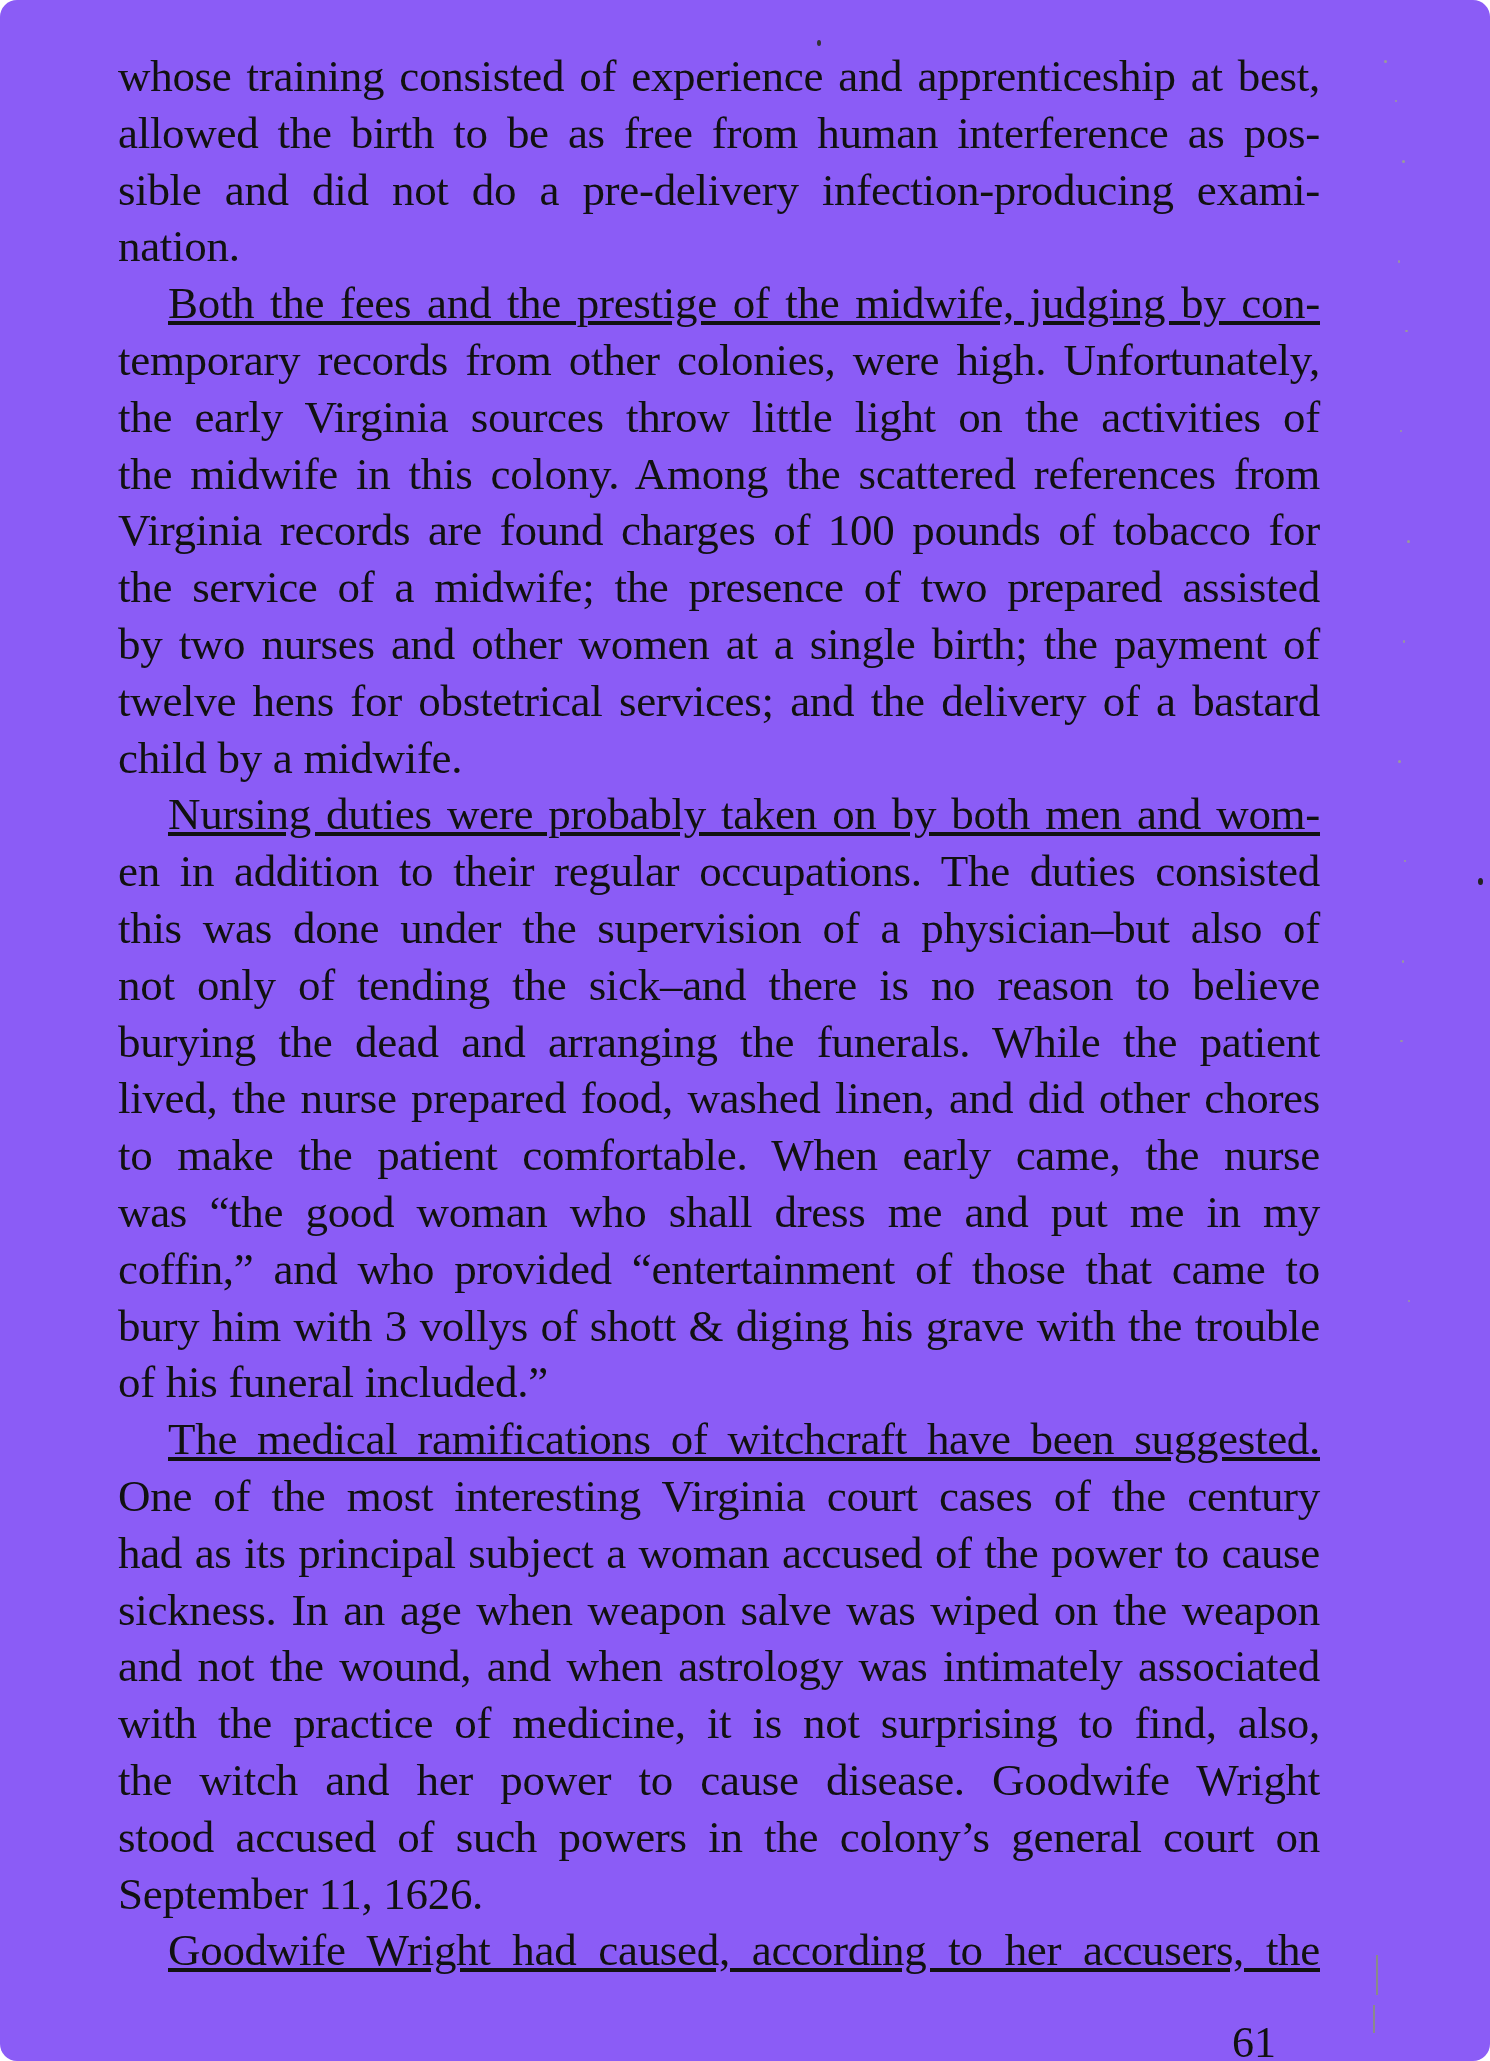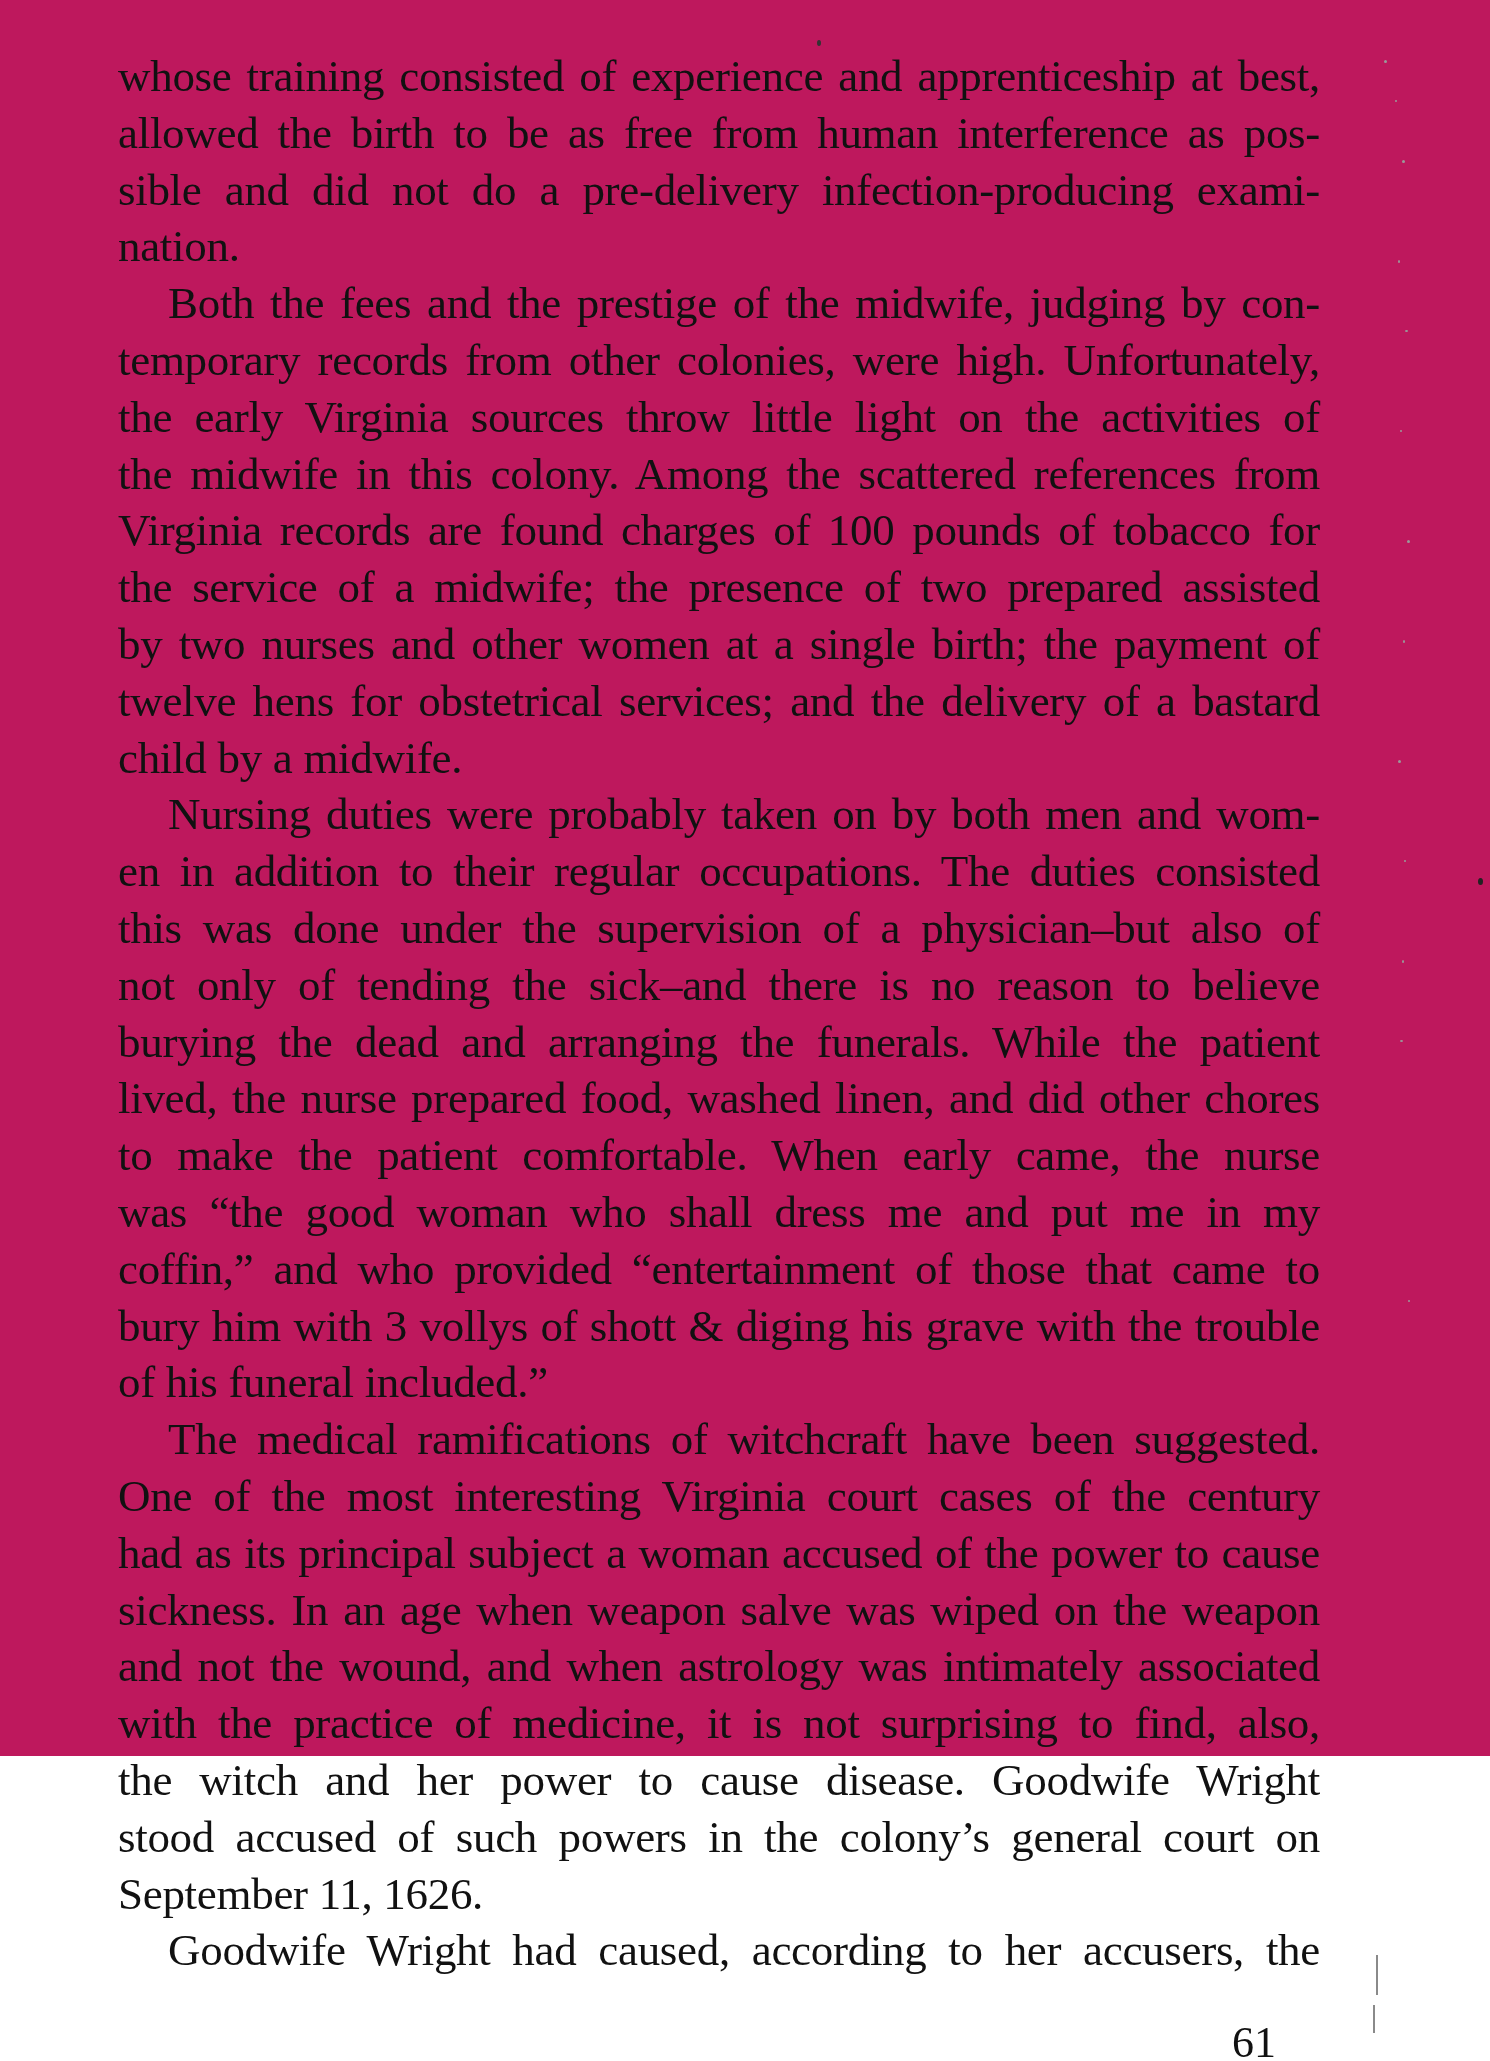--- a/index.html
+++ b/index.html
@@ -12,22 +12,23 @@
     height: 2061px;
     position: relative;
     overflow: hidden;
     font-family: "Liberation Serif", "DejaVu Serif", serif;
     color: #111111;
   }
   .page {
     position: absolute;
     left: 0; top: 0;
     width: 1490px;
-    height: 1756px;
-    background: #be185d;
+    height: 2061px;
+    background: #8b5cf6;
+    border-radius: 17px;
   }
   .text-block {
     position: absolute;
     left: 118px;
     top: 48px;
     width: 1202px;
   }
   .line {
     display: block;
     height: 56.8px;
@@ -37,20 +38,21 @@
     text-align-last: justify;
     white-space: nowrap;
     overflow: visible;
     letter-spacing: -0.3px;
   }
   .line.last {
     text-align-last: left;
   }
   .line.indent {
     padding-left: 50px;
+    text-decoration: underline;
   }
   .page-number {
     position: absolute;
     left: 1232px;
     top: 1986px;
     font-size: 44px;
     line-height: 50px;
     color: #111111;
     margin-top: 32px;
   }

